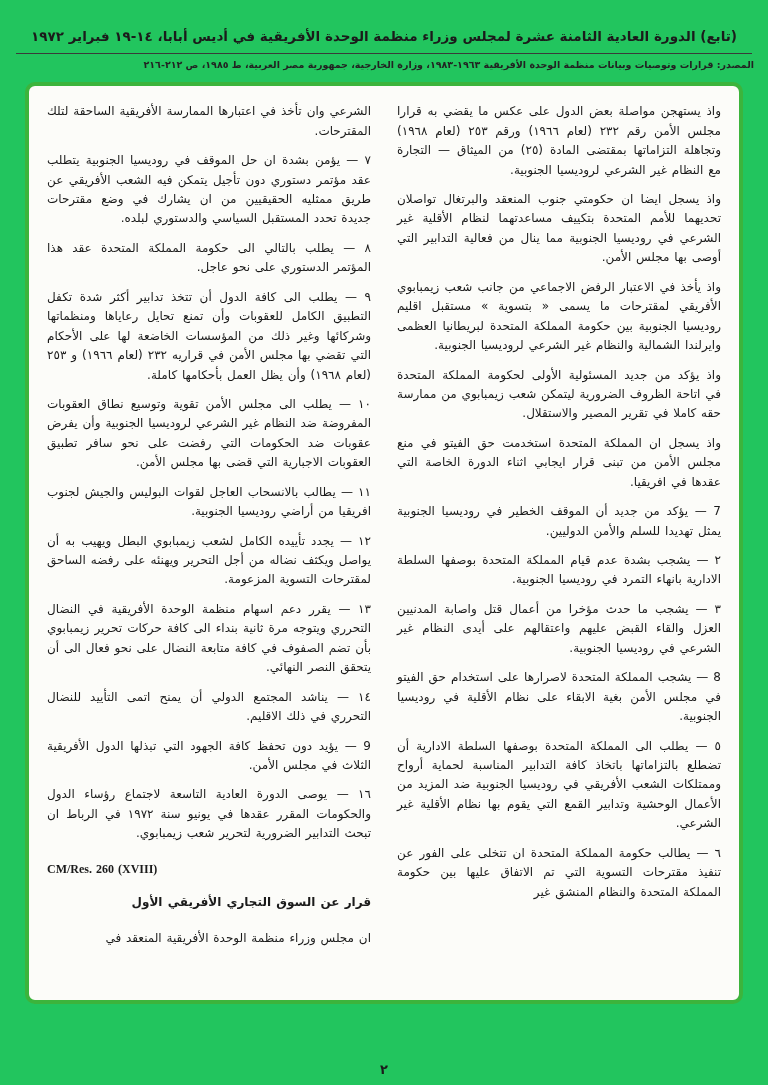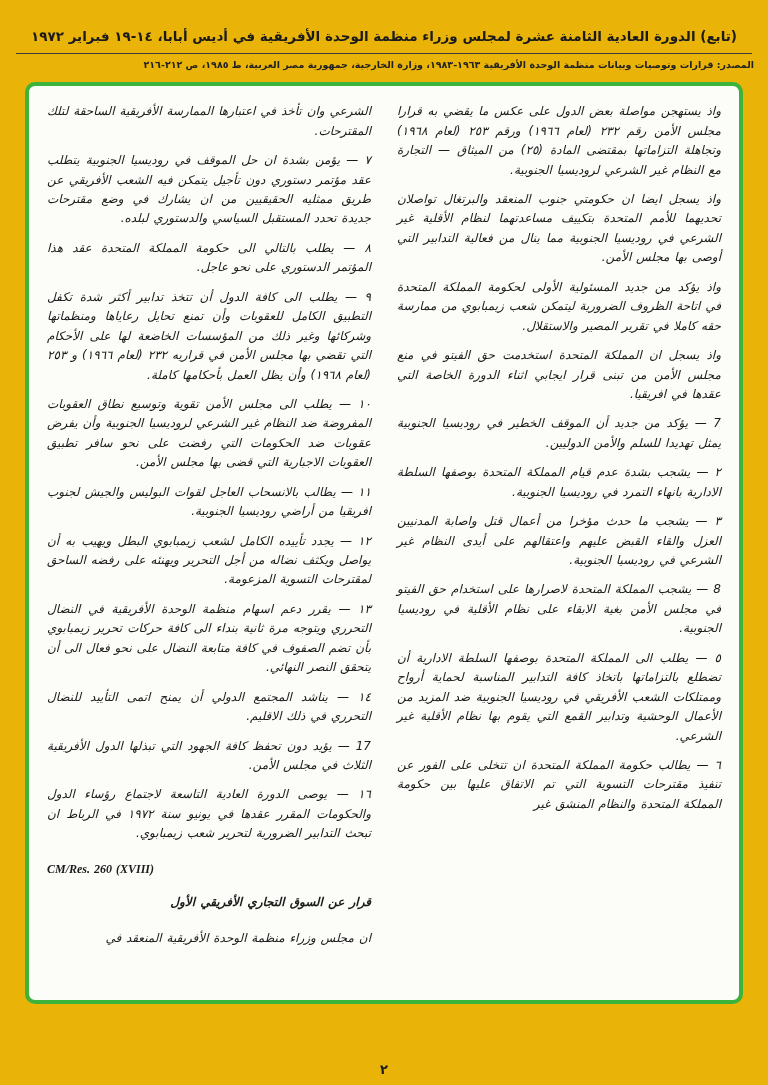--- a/index.html
+++ b/index.html
@@ -6,21 +6,21 @@
   body {
     width: 768px;
     background: #f2f2ef;
     font-family: "DejaVu Sans", sans-serif;
   }
   .page {
     position: relative;
     width: 768px;
     height: 1085px;
     margin: 0 auto;
-    background: #eab308;
+    background: #22c55e;
     color: #1b1b1b;
     overflow: hidden;
   }
   .header {
     padding: 26px 14px 0 14px;
     direction: rtl;
   }
   .doc-title {
     font-size: 13.5px;
     font-weight: bold;
@@ -58,21 +58,20 @@
     width: 50%;
     direction: rtl;
   }
   .col p {
     direction: rtl;
     text-align: justify;
     font-size: 12px;
     line-height: 1.62;
     margin-bottom: 10px;
     word-spacing: 1px;
-    font-style: italic;
   }
   .resolution-ref {
     direction: ltr !important;
     text-align: left;
     font-size: 12.5px;
     font-weight: bold;
     margin: 16px 0 14px 0 !important;
     font-family: "Liberation Serif", "DejaVu Serif", serif;
   }
   .section-heading {
@@ -101,41 +100,42 @@
     <hr class="header-rule">
     <div class="doc-source">المصدر: قرارات وتوصيات وبيانات منظمة الوحدة الأفريقية ١٩٦٣-١٩٨٣، وزارة الخارجية، جمهورية مصر العربية، ط ١٩٨٥، ص ٢١٢-٢١٦</div>
   </div>
 
   <div class="green-box">
     <div class="columns">
 
       <div class="col">
         <p>واذ يستهجن مواصلة بعض الدول على عكس ما يقضي به قرارا مجلس الأمن رقم ٢٣٢ (لعام ١٩٦٦) ورقم ٢٥٣ (لعام ١٩٦٨) وتجاهلة التزاماتها بمقتضى المادة (٢٥) من الميثاق — التجارة مع النظام غير الشرعي لروديسيا الجنوبية.</p>
         <p>واذ يسجل ايضا ان حكومتي جنوب المنعقد والبرتغال تواصلان تحديهما للأمم المتحدة بتكييف مساعدتهما لنظام الأقلية غير الشرعي في روديسيا الجنوبية مما ينال من فعالية التدابير التي أوصى بها مجلس الأمن.</p>
+        <p>واذ يأخذ في الاعتبار الرفض الاجماعي من جانب شعب زيمبابوي الأفريقي لمقترحات ما يسمى « بتسوية » مستقبل اقليم روديسيا الجنوبية بين حكومة المملكة المتحدة لبريطانيا العظمى وايرلندا الشمالية والنظام غير الشرعي لروديسيا الجنوبية.</p>
         <p>واذ يؤكد من جديد المسئولية الأولى لحكومة المملكة المتحدة في اتاحة الظروف الضرورية ليتمكن شعب زيمبابوي من ممارسة حقه كاملا في تقرير المصير والاستقلال.</p>
         <p>واذ يسجل ان المملكة المتحدة استخدمت حق الفيتو في منع مجلس الأمن من تبنى قرار ايجابي اثناء الدورة الخاصة التي عقدها في افريقيا.</p>
         <p>7 — يؤكد من جديد أن الموقف الخطير في روديسيا الجنوبية يمثل تهديدا للسلم والأمن الدوليين.</p>
         <p>٢ — يشجب بشدة عدم قيام المملكة المتحدة بوصفها السلطة الادارية بانهاء التمرد في روديسيا الجنوبية.</p>
         <p>٣ — يشجب ما حدث مؤخرا من أعمال قتل واصابة المدنيين العزل والقاء القبض عليهم واعتقالهم على أيدى النظام غير الشرعي في روديسيا الجنوبية.</p>
         <p>8 — يشجب المملكة المتحدة لاصرارها على استخدام حق الفيتو في مجلس الأمن بغية الابقاء على نظام الأقلية في روديسيا الجنوبية.</p>
         <p>٥ — يطلب الى المملكة المتحدة بوصفها السلطة الادارية أن تضطلع بالتزاماتها باتخاذ كافة التدابير المناسبة لحماية أرواح وممتلكات الشعب الأفريقي في روديسيا الجنوبية ضد المزيد من الأعمال الوحشية وتدابير القمع التي يقوم بها نظام الأقلية غير الشرعي.</p>
         <p>٦ — يطالب حكومة المملكة المتحدة ان تتخلى على الفور عن تنفيذ مقترحات التسوية التي تم الاتفاق عليها بين حكومة المملكة المتحدة والنظام المنشق غير</p>
       </div>
 
       <div class="col">
         <p>الشرعي وان تأخذ في اعتبارها الممارسة الأفريقية الساحقة لتلك المقترحات.</p>
         <p>٧ — يؤمن بشدة ان حل الموقف في روديسيا الجنوبية يتطلب عقد مؤتمر دستوري دون تأجيل يتمكن فيه الشعب الأفريقي عن طريق ممثليه الحقيقيين من ان يشارك في وضع مقترحات جديدة تحدد المستقبل السياسي والدستوري لبلده.</p>
         <p>٨ — يطلب بالتالي الى حكومة المملكة المتحدة عقد هذا المؤتمر الدستوري على نحو عاجل.</p>
         <p>٩ — يطلب الى كافة الدول أن تتخذ تدابير أكثر شدة تكفل التطبيق الكامل للعقوبات وأن تمنع تحايل رعاياها ومنظماتها وشركائها وغير ذلك من المؤسسات الخاضعة لها على الأحكام التي تقضي بها مجلس الأمن في قراريه ٢٣٢ (لعام ١٩٦٦) و ٢٥٣ (لعام ١٩٦٨) وأن يظل العمل بأحكامها كاملة.</p>
         <p>١٠ — يطلب الى مجلس الأمن تقوية وتوسيع نطاق العقوبات المفروضة ضد النظام غير الشرعي لروديسيا الجنوبية وأن يفرض عقوبات ضد الحكومات التي رفضت على نحو سافر تطبيق العقوبات الاجبارية التي قضى بها مجلس الأمن.</p>
         <p>١١ — يطالب بالانسحاب العاجل لقوات البوليس والجيش لجنوب افريقيا من أراضي روديسيا الجنوبية.</p>
         <p>١٢ — يجدد تأييده الكامل لشعب زيمبابوي البطل ويهيب به أن يواصل ويكثف نضاله من أجل التحرير ويهنئه على رفضه الساحق لمقترحات التسوية المزعومة.</p>
         <p>١٣ — يقرر دعم اسهام منظمة الوحدة الأفريقية في النضال التحرري ويتوجه مرة ثانية بنداء الى كافة حركات تحرير زيمبابوي بأن تضم الصفوف في كافة متابعة النضال على نحو فعال الى أن يتحقق النصر النهائي.</p>
         <p>١٤ — يناشد المجتمع الدولي أن يمنح اتمى التأييد للنضال التحرري في ذلك الاقليم.</p>
-        <p>17 — يؤيد دون تحفظ كافة الجهود التي تبذلها الدول الأفريقية الثلاث في مجلس الأمن.</p>
+        <p>9 — يؤيد دون تحفظ كافة الجهود التي تبذلها الدول الأفريقية الثلاث في مجلس الأمن.</p>
         <p>١٦ — يوصى الدورة العادية التاسعة لاجتماع رؤساء الدول والحكومات المقرر عقدها في يونيو سنة ١٩٧٢ في الرباط ان تبحث التدابير الضرورية لتحرير شعب زيمبابوي.</p>
         <p class="resolution-ref">CM/Res. 260 (XVIII)</p>
         <p class="section-heading">قرار عن السوق التجاري الأفريقي الأول</p>
         <p>ان مجلس وزراء منظمة الوحدة الأفريقية المنعقد في</p>
       </div>
 
     </div>
   </div>
 
   <div class="footer">

